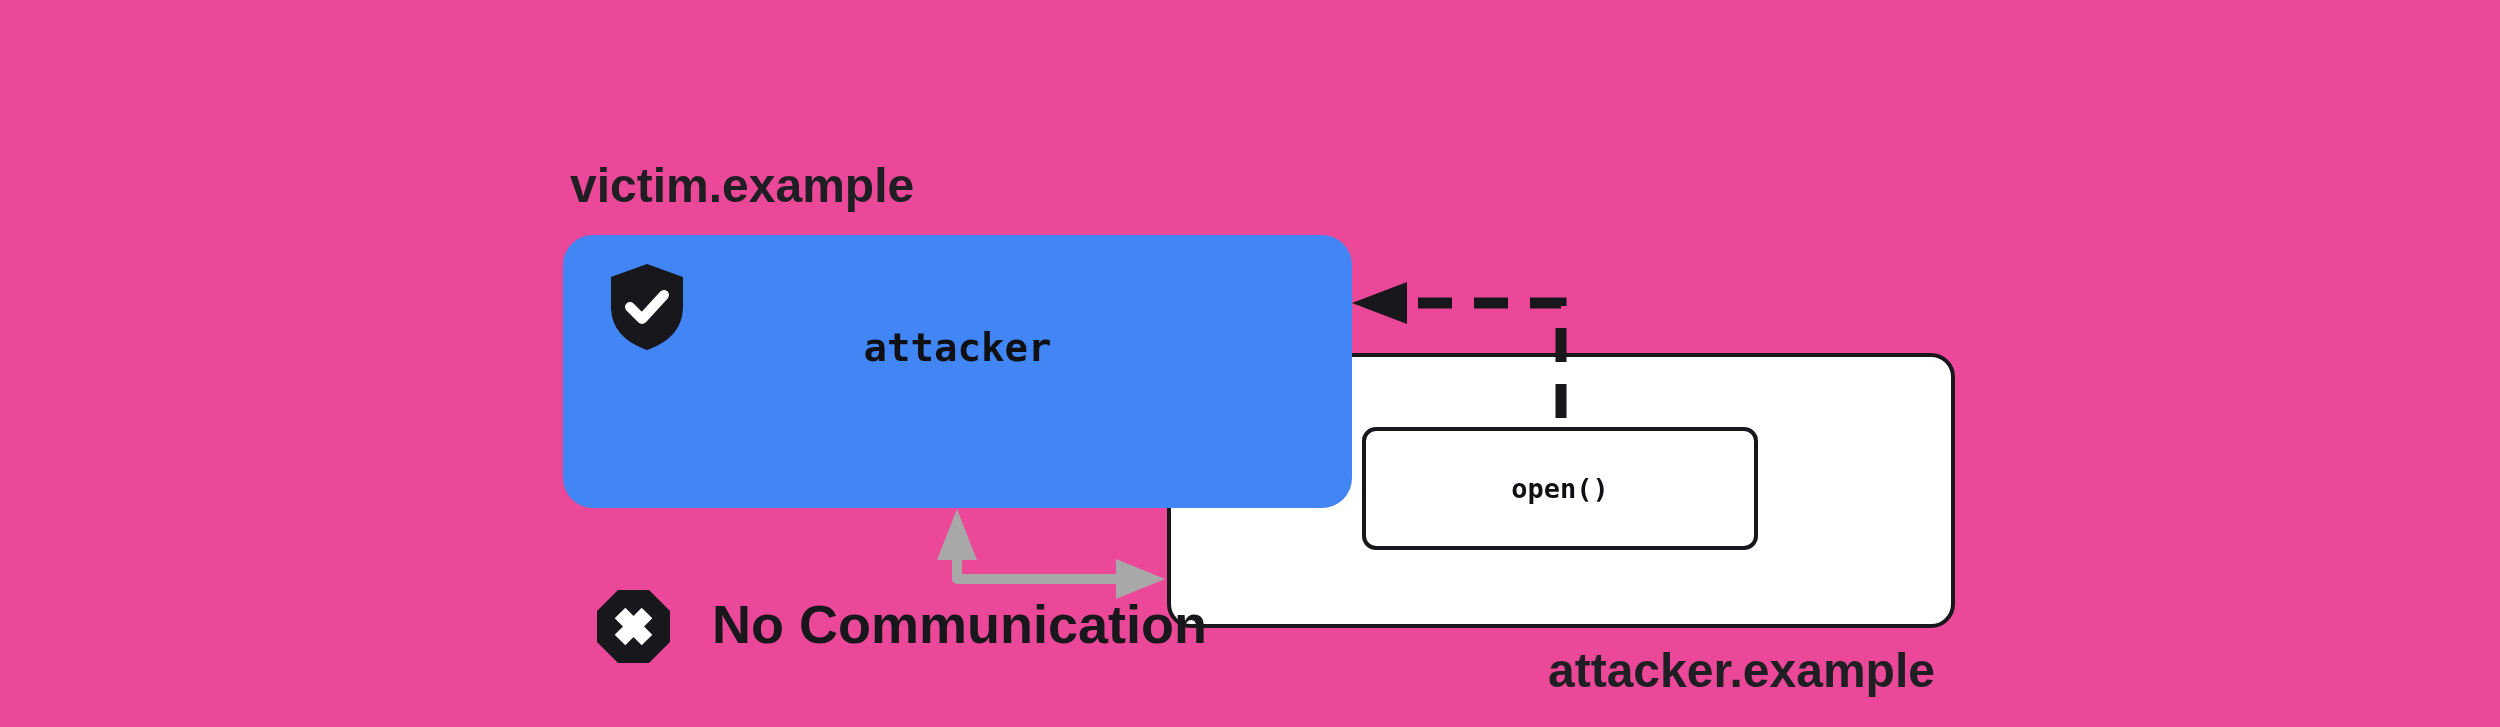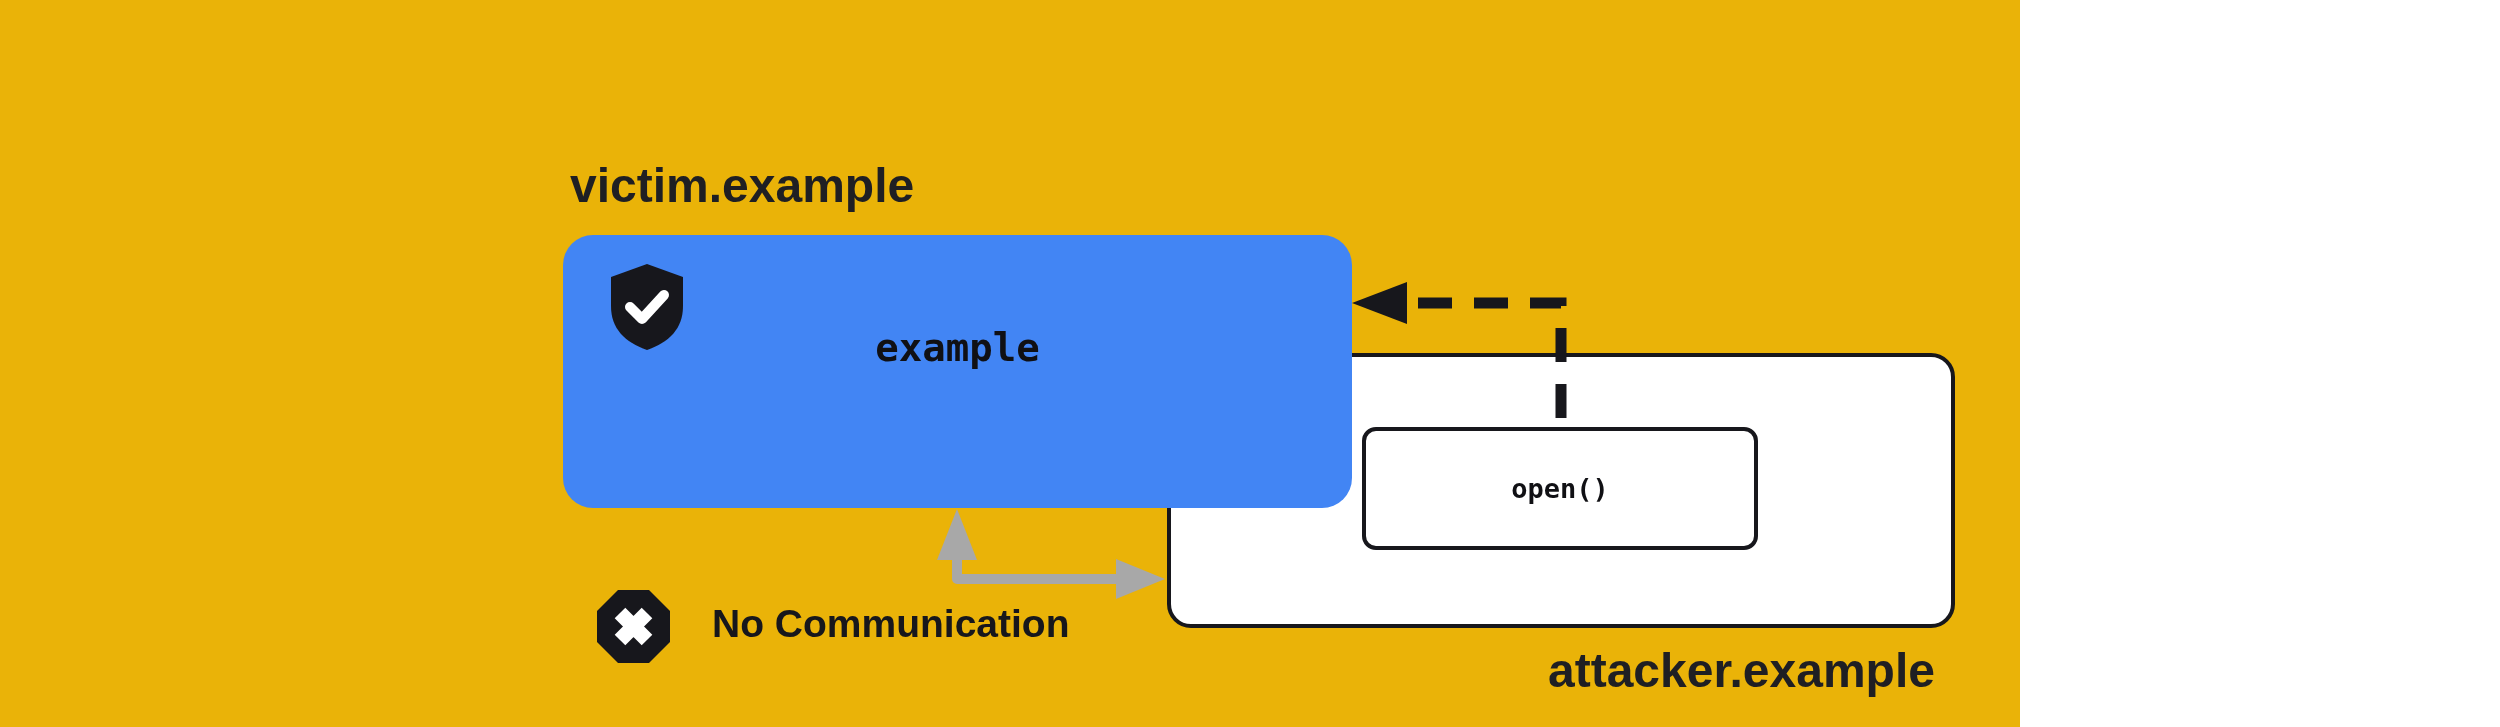--- a/index.html
+++ b/index.html
@@ -1,19 +1,19 @@
 <!DOCTYPE html>
 <html><head>
 <meta charset="utf-8">
 <style>
   html,body{margin:0;padding:0;background:#ffffff;}
   .stage{
     position:relative;
-    width:2020px;height:727px;
-    background:#eab308;
+    width:2500px;height:727px;
+    background:#ec4899;
     overflow:hidden;
     font-family:"Liberation Sans",sans-serif;
   }
   .label{
     position:absolute;
     font-weight:bold;
     font-size:48px;
     line-height:48px;
     color:#1f1f23;
     white-space:nowrap;
@@ -79,21 +79,21 @@
   .no-comm-icon{
     position:absolute;
     left:595px;top:588px;
     width:77px;height:77px;
     z-index:5;
   }
   .no-comm-label{
     position:absolute;
     left:712px;top:600px;
     font-weight:bold;
-    font-size:39px;
+    font-size:54px;
     line-height:48px;
     color:#17171c;
     white-space:nowrap;
     z-index:5;
   }
 </style>
 </head>
 <body>
 
 <div class="stage">
@@ -101,21 +101,21 @@
   <div class="label victim-label">victim.example</div>
 
   <div class="attacker-box"></div>
 
   <div class="victim-box">
     <svg class="shield" viewBox="0 0 76 90" xmlns="http://www.w3.org/2000/svg">
       <path d="M38 2 L74 15 L74 44 C74 67 60 80 38 88 C16 80 2 67 2 44 L2 15 Z" fill="#17171c"></path>
       <polyline points="21,45 33,57 55,33" fill="none" stroke="#ffffff" stroke-width="10" stroke-linecap="round" stroke-linejoin="round"></polyline>
     </svg>
     <div class="victim-text">
-      <div>example</div>
+      <div>attacker</div>
     </div>
   </div>
 
   <div class="open-box">
     <span>open()</span>
   </div>
 
   <div class="label attacker-label">attacker.example</div>
 
   <svg class="connectors" viewBox="0 0 2500 727" xmlns="http://www.w3.org/2000/svg">

